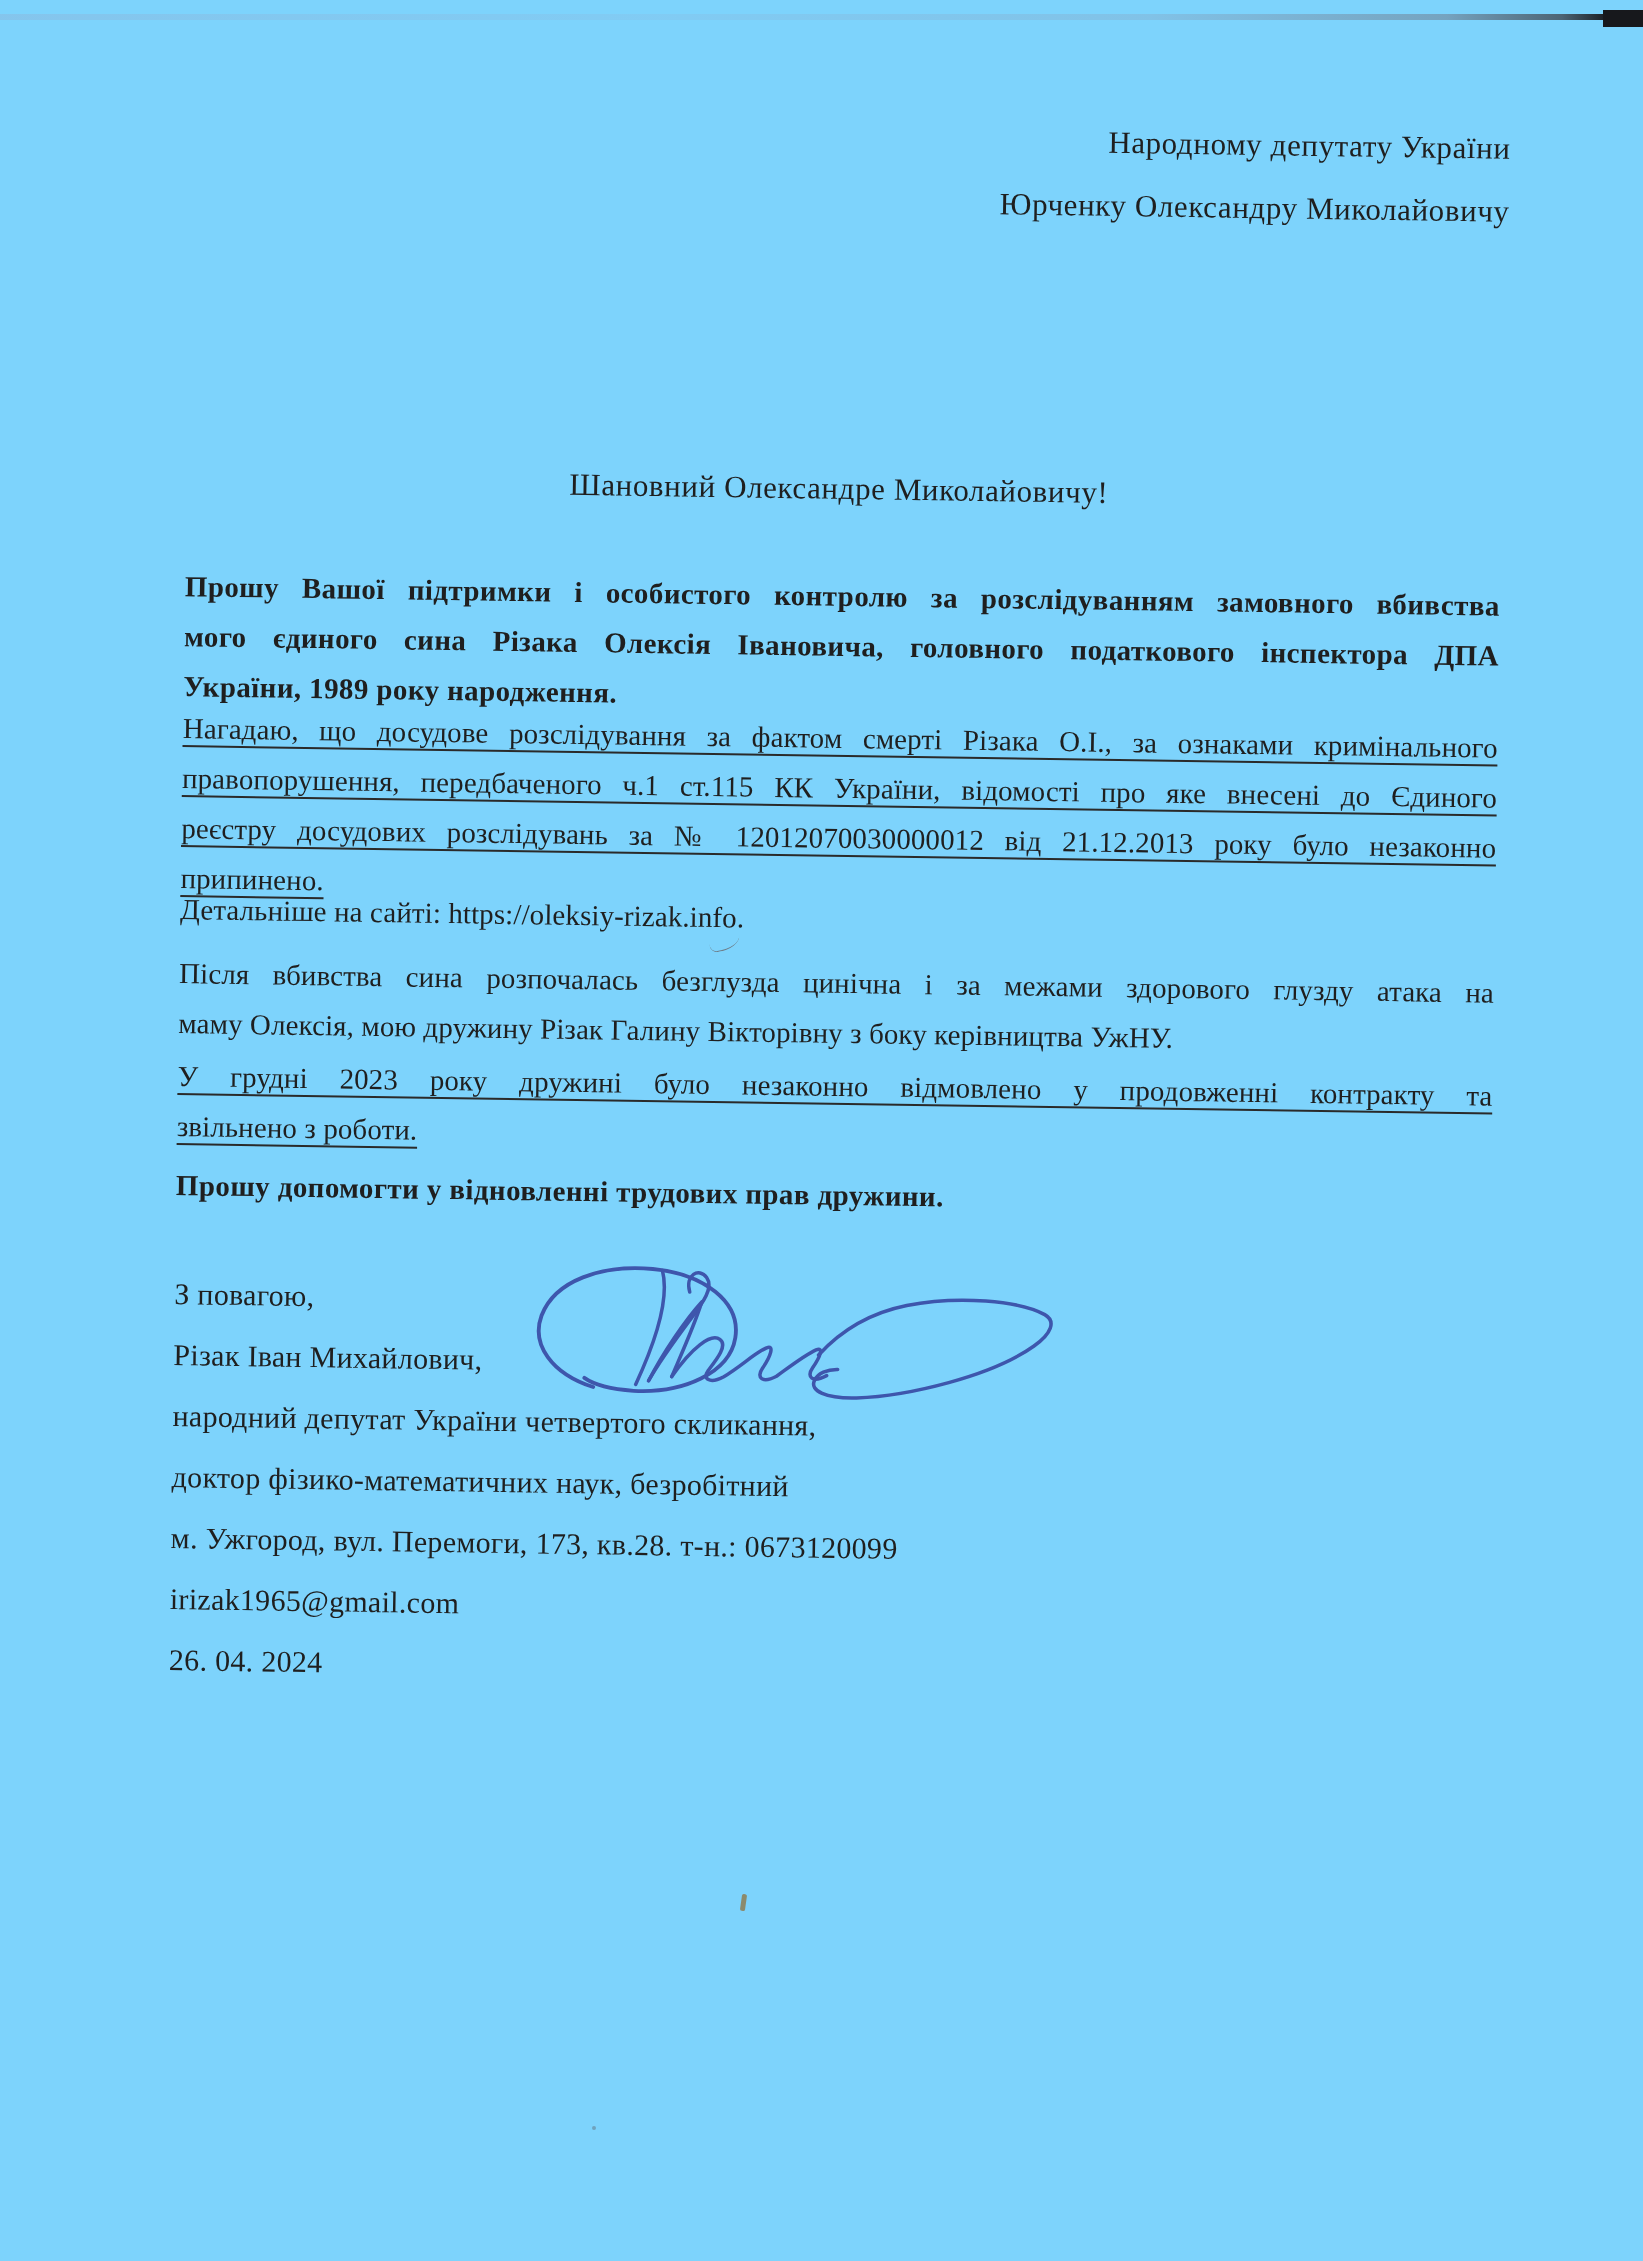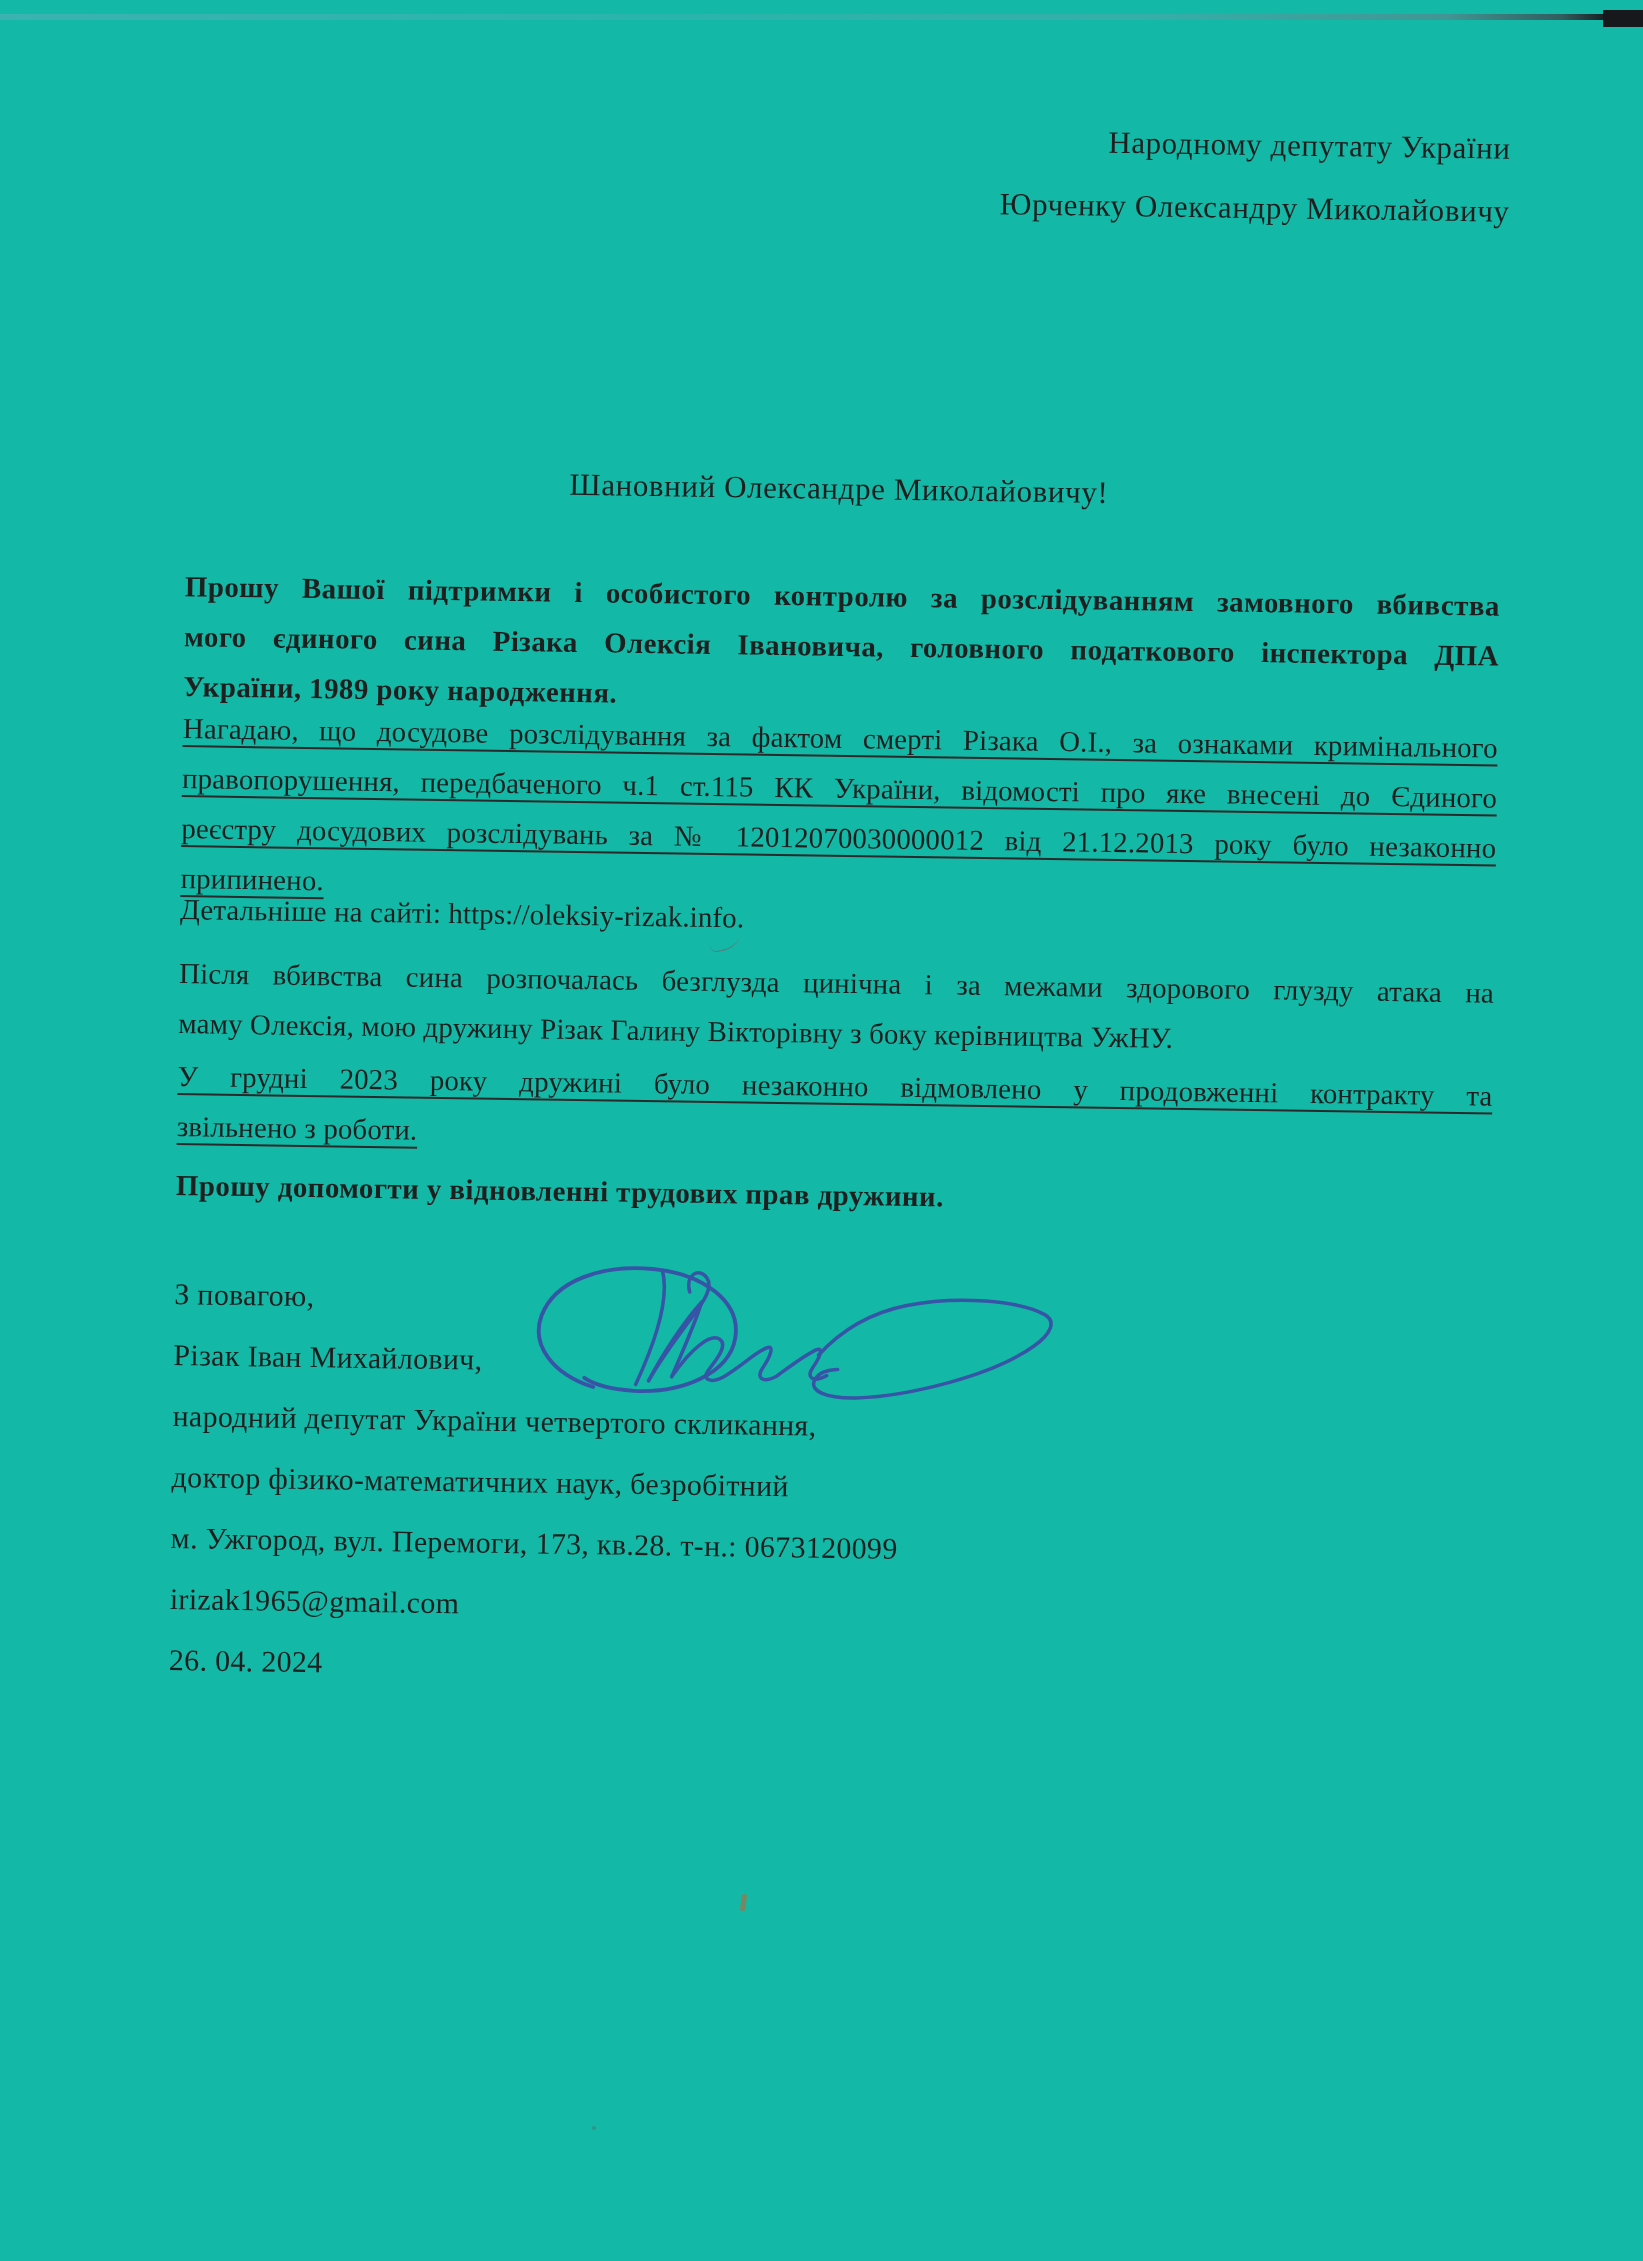--- a/index.html
+++ b/index.html
@@ -1,20 +1,20 @@
 <!DOCTYPE html>
 <html style="font-size:10.3px"><head>
 <meta charset="utf-8">
 <style>
   html, body { margin: 0; padding: 0; background: #ffffff; }
   .page {
     position: relative;
     width: 1644px;
     height: 2261px;
-    background: #14b8a6;
+    background: #7dd3fc;
     overflow: hidden;
     font-family: "Liberation Serif", "DejaVu Serif", serif;
     color: #1f1f1f;
   }
 
   
   .scan-line {
     position: absolute; left: 0; top: 14px; width: 1644px; height: 5.8px;
     background: linear-gradient(to right,
       rgba(150,165,200,0.30), rgba(150,165,200,0.16) 40%,

